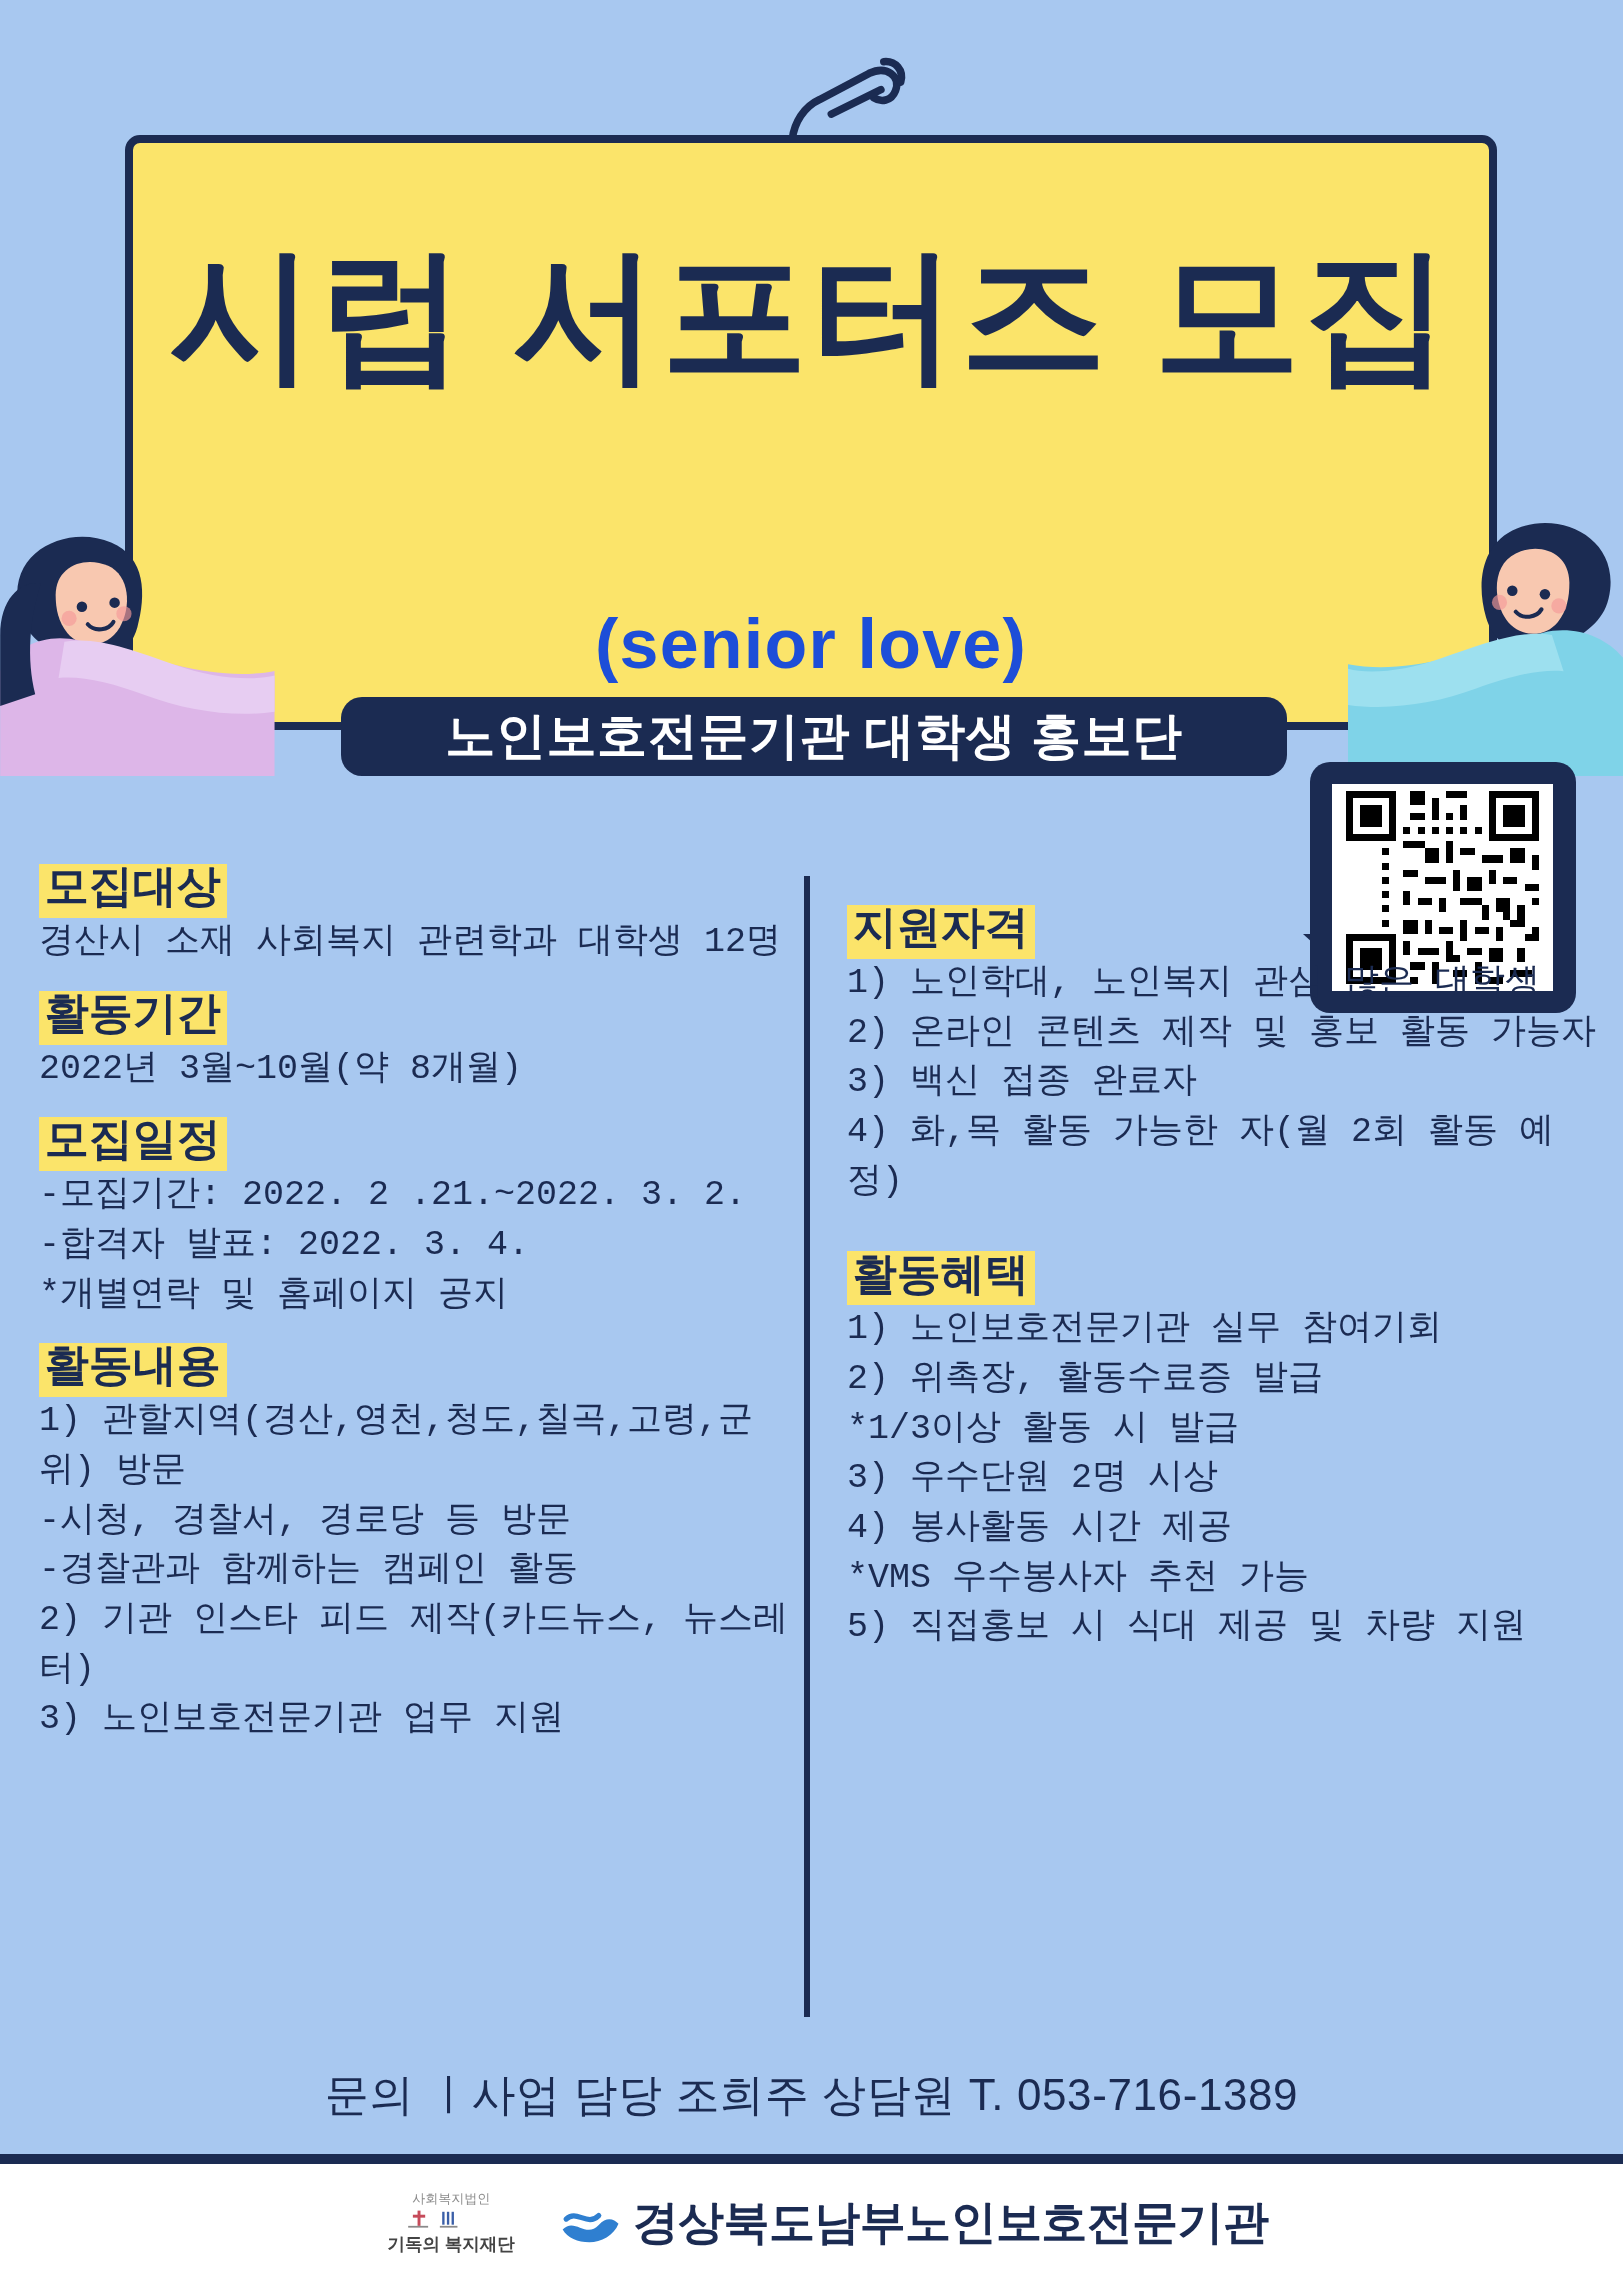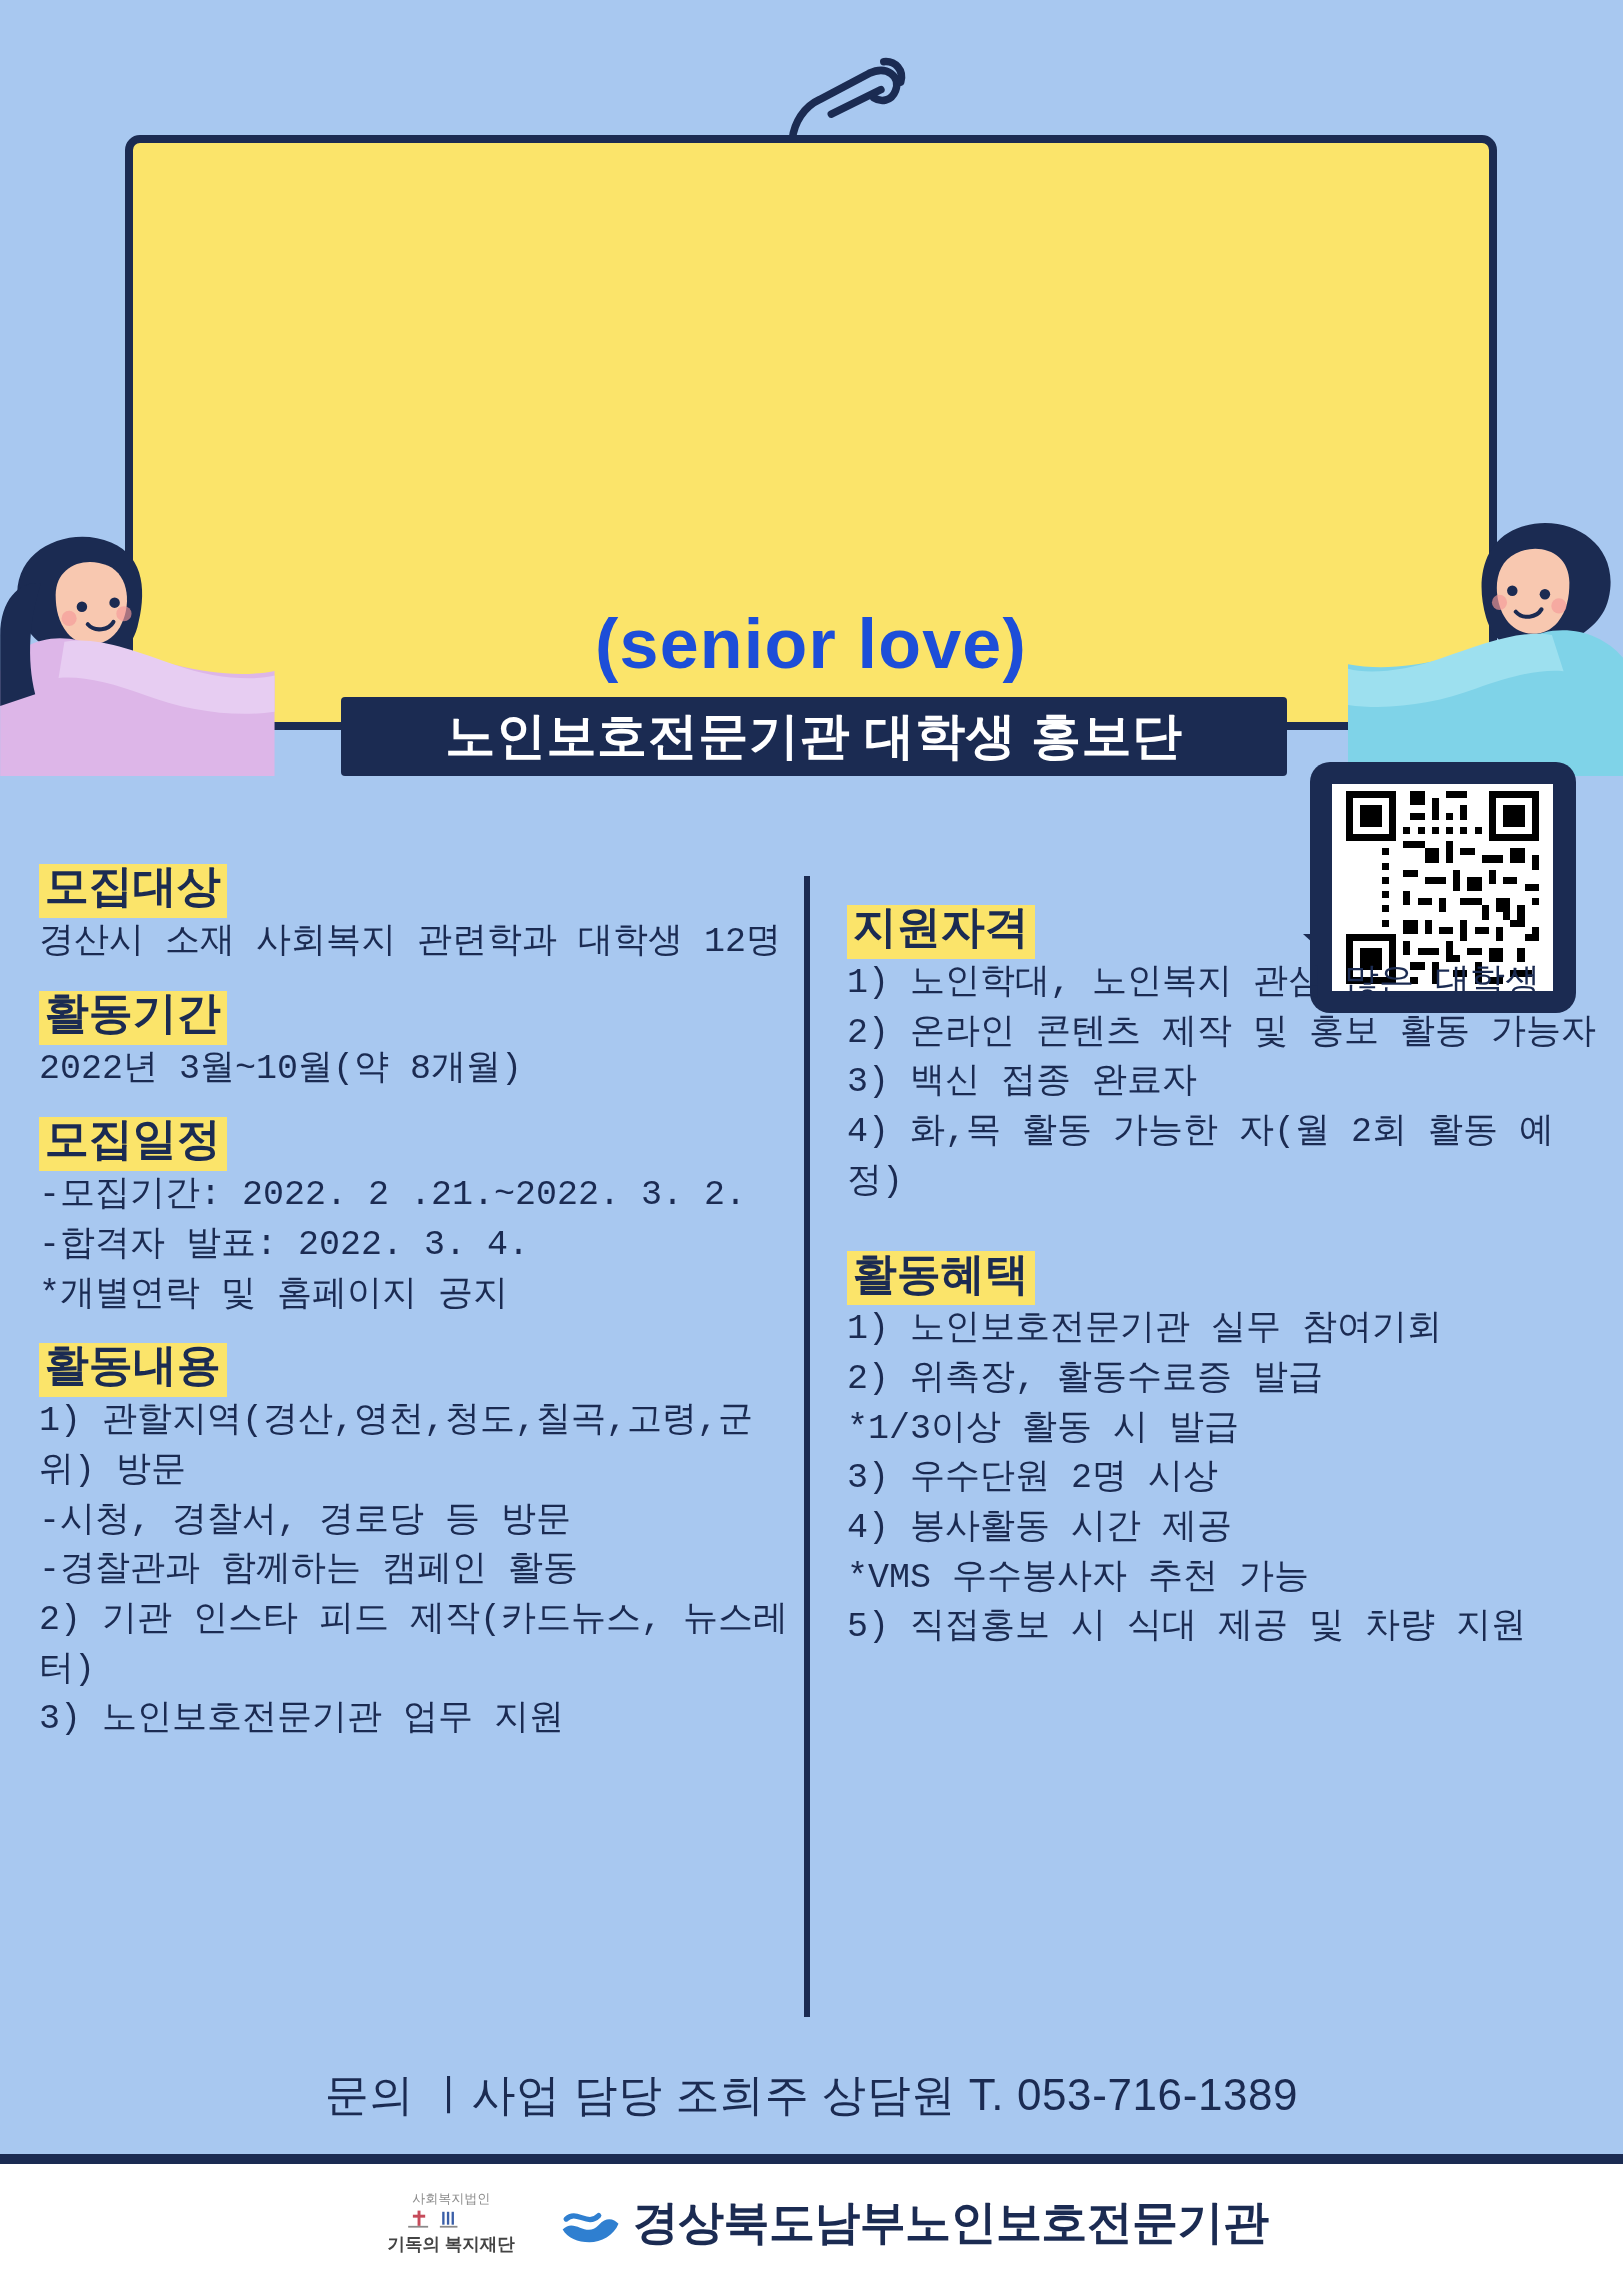--- a/index.html
+++ b/index.html
@@ -68,21 +68,21 @@
   }
 
   
   .ribbon {
     position: absolute;
     left: 341px;
     top: 697px;
     width: 946px;
     height: 79px;
     background: #1b2b52;
-    border-radius: 4px;
+    border-radius: 21px;
     display: flex;
     align-items: center;
     justify-content: center;
   }
   .ribbon-text {
     color: #ffffff;
     font-size: 50px;
     font-weight: bold;
     letter-spacing: 0.6px;
   }
@@ -233,20 +233,21 @@
   <div class="pin">
     <svg viewBox="0 0 230 250" width="134" height="146">
       <path d="M60,230 C10,205 20,120 75,95 L160,50 C190,36 215,55 205,80 C198,98 180,100 168,92" fill="none" stroke="#1b2b52" stroke-width="13" stroke-linecap="round"></path>
       <path d="M95,120 L180,78" fill="none" stroke="#1b2b52" stroke-width="13" stroke-linecap="round"></path>
       <circle cx="62" cy="213" r="34" fill="none" stroke="#1b2b52" stroke-width="13"></circle>
       <path d="M185,30 C205,28 220,45 214,65" fill="none" stroke="#1b2b52" stroke-width="13" stroke-linecap="round"></path>
     </svg>
   </div>
 
   <div class="title-box">
+    <div class="title-main">시럽 서포터즈 모집</div>
     <div class="title-sub">(senior love)</div>
   </div>
 
   <div class="char" style="left:0px; top:525px;">
     <svg width="409" height="251" viewBox="0 0 700 430">
       <path d="M30,130 C20,40 120,0 190,30 C250,55 250,120 235,175 C215,245 140,250 95,220 C55,195 35,175 30,130 Z" fill="#1b2b52"></path>
       <path d="M95,120 C95,70 145,52 185,70 C222,87 225,140 205,175 C185,210 140,215 115,185 C100,166 95,145 95,120 Z" fill="#f8c8b0"></path>
       <path d="M0,430 L0,250 C30,205 80,185 135,198 L300,240 C360,255 420,260 470,250 L470,430 Z" fill="#ddb6e8"></path>
       <path d="M110,200 C165,190 230,215 300,240 C360,262 430,268 470,258 L470,320 C400,330 320,318 250,292 C190,270 140,258 100,262 Z" fill="#e7cdf2"></path>
       <path d="M0,190 C0,120 40,95 70,100 C50,160 45,230 60,290 L0,310 Z" fill="#1b2b52"></path>

